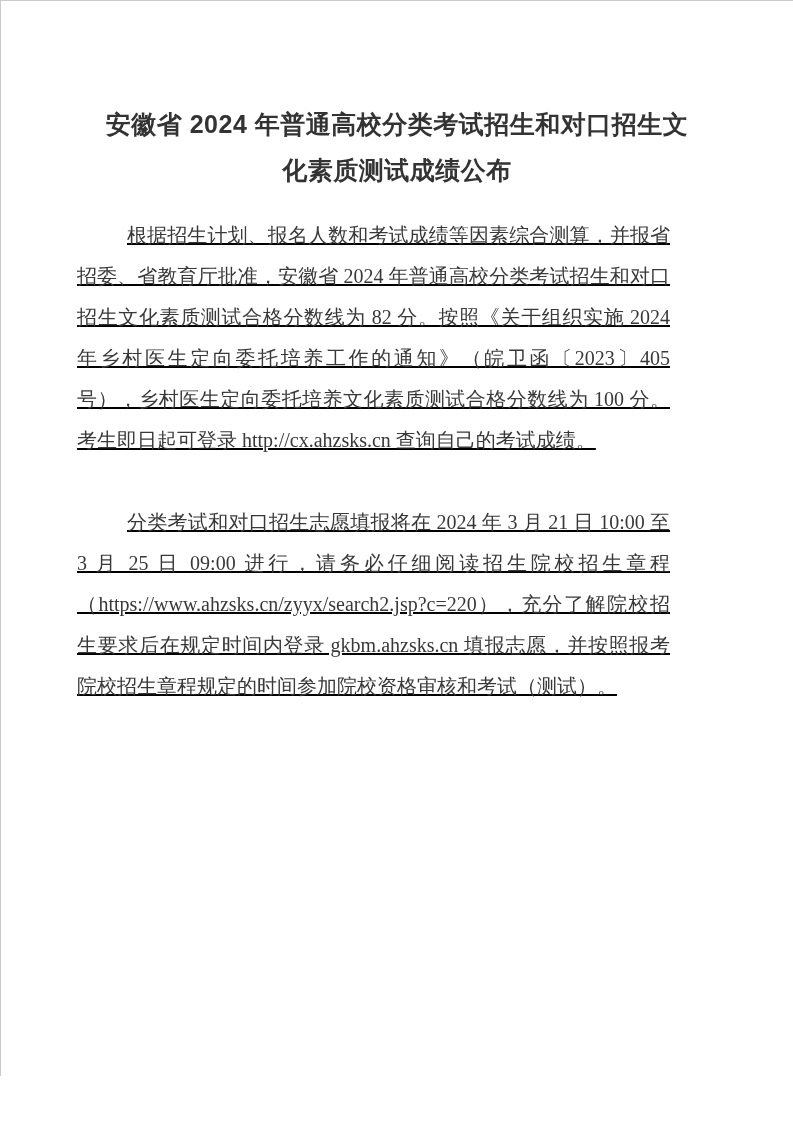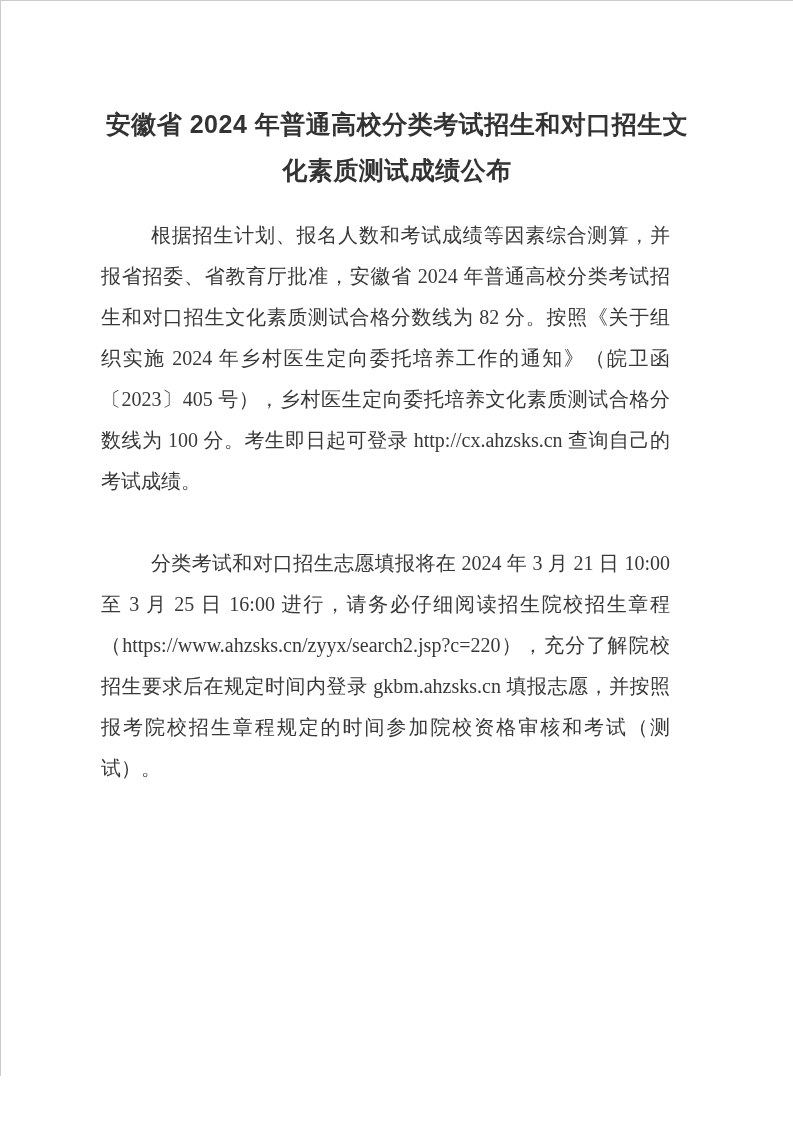--- a/index.html
+++ b/index.html
@@ -24,38 +24,39 @@
     font-family: "Liberation Sans", "DejaVu Sans", sans-serif;
     font-weight: bold;
     font-size: 25px;
     line-height: 46px;
     letter-spacing: 0.5px;
     text-align: center;
     color: #333333;
   }
   .doc-body {
     margin-top: 22px;
-    padding-left: 100px;
+    padding-left: 76px;
     padding-right: 123px;
+    text-decoration: underline;
   }
   .doc-body p {
     margin: 0 0 41px 0;
     font-family: "Liberation Serif", "DejaVu Serif", serif;
     font-size: 20px;
     line-height: 41px;
     text-align: justify;
     text-indent: 2.5em;
     color: #383838;
   }
 </style>
 </head>
 <body>
 
 <div class="page">
   <h1 class="doc-title">安徽省 2024 年普通高校分类考试招生和对口招生文化素质测试成绩公布</h1>
 
   <div class="doc-body">
     <p>根据招生计划、报名人数和考试成绩等因素综合测算，并报省招委、省教育厅批准，安徽省 2024 年普通高校分类考试招生和对口招生文化素质测试合格分数线为 82 分。按照《关于组织实施 2024 年乡村医生定向委托培养工作的通知》（皖卫函〔2023〕405 号），乡村医生定向委托培养文化素质测试合格分数线为 100 分。考生即日起可登录 http://cx.ahzsks.cn 查询自己的考试成绩。</p>
 
-    <p>分类考试和对口招生志愿填报将在 2024 年 3 月 21 日 10:00 至 3 月 25 日 16:00 进行，请务必仔细阅读招生院校招生章程（https://www.ahzsks.cn/zyyx/search2.jsp?c=220），充分了解院校招生要求后在规定时间内登录 gkbm.ahzsks.cn 填报志愿，并按照报考院校招生章程规定的时间参加院校资格审核和考试（测试）。</p>
+    <p>分类考试和对口招生志愿填报将在 2024 年 3 月 21 日 10:00 至 3 月 25 日 09:00 进行，请务必仔细阅读招生院校招生章程（https://www.ahzsks.cn/zyyx/search2.jsp?c=220），充分了解院校招生要求后在规定时间内登录 gkbm.ahzsks.cn 填报志愿，并按照报考院校招生章程规定的时间参加院校资格审核和考试（测试）。</p>
 
   </div>
 </div>
 
 </body></html>

